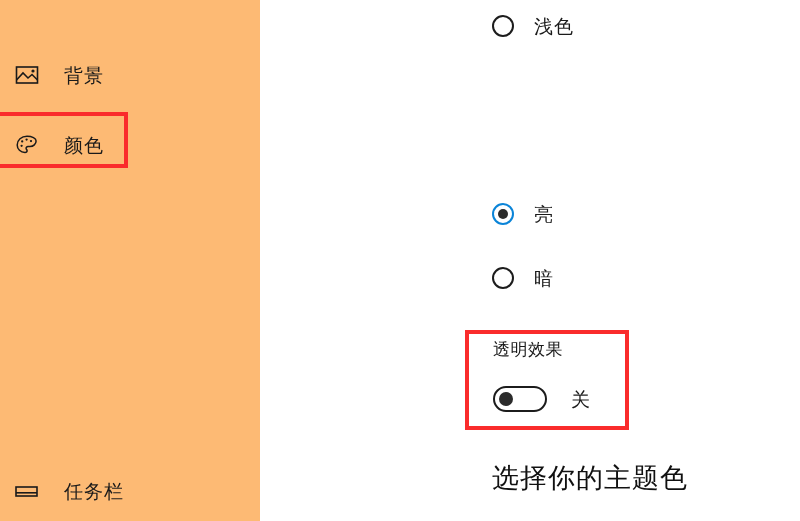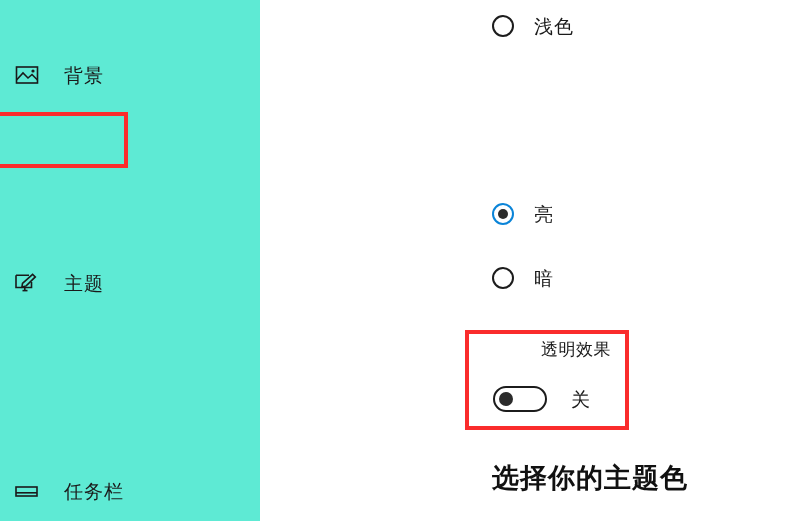--- a/index.html
+++ b/index.html
@@ -15,21 +15,21 @@
     position: relative;
   }
 
   
   #sidebar {
     position: absolute;
     left: 0;
     top: 0;
     width: 260px;
     height: 521px;
-    background: #5eead4;
+    background: #fdba74;
   }
 
   .nav-item {
     position: absolute;
     left: 0;
     width: 260px;
     height: 70px;
     display: flex;
     align-items: center;
     box-sizing: border-box;
@@ -136,21 +136,20 @@
     font-size: 17px;
     color: #1a1a1a;
     letter-spacing: 0.5px;
     line-height: 1;
   }
 
   #transparency-label {
     top: 341px;
     left: 233px;
     font-size: 17px;
-    margin-left: 48px;
   }
 
   .toggle-row {
     position: absolute;
     left: 233px;
     top: 386px;
     display: flex;
     align-items: center;
   }
 
@@ -183,52 +182,52 @@
   }
 
   #accent-heading {
     position: absolute;
     left: 232px;
     top: 462px;
     font-size: 27px;
     color: #111111;
     letter-spacing: 1px;
     line-height: 1.2;
-    font-weight: bold;
   }
 </style>
 </head>
 <body>
 
 <div id="sidebar">
 
   <div class="nav-item" style="top:40px">
     <span class="nav-icon">
       <svg width="26" height="26" viewBox="0 0 26 26" fill="none" stroke="#1a1a1a" stroke-width="1.6">
         <rect x="2.5" y="5" width="21" height="16"></rect>
         <path d="M2.5 18 L9 11 L14 16 L18 12.5 L23.5 18"></path>
         <circle cx="19" cy="9" r="1.6" fill="#1a1a1a" stroke="none"></circle>
       </svg>
     </span>
     <span class="nav-label">背景</span>
   </div>
 
-
-
-  <div class="nav-item" style="top:248px">
+  <div class="nav-item" style="top:110px">
     <span class="nav-icon">
-      <svg width="28" height="26" viewBox="0 0 28 26" fill="none" stroke="#1a1a1a" stroke-width="1.6">
-        <path d="M3 5.2 L16 5.2 M3 5.2 L3 17.5 L18.5 17.5 L18.5 12"></path>
-        <path d="M9.5 20.6 L14.5 20.6"></path>
-        <path d="M11.8 17.5 L11.8 20.6"></path>
-        <path d="M9.5 13.3 L19.6 4.3 L22.3 6.9 L13.2 15.9 L8.9 17.1 Z"></path>
+      <svg width="26" height="26" viewBox="0 0 26 26" fill="none" stroke="#1a1a1a" stroke-width="1.5">
+        <path d="M13 4.2 C7.4 4.2 3.2 8.1 3.2 12.9 C3.2 17.2 6.6 20.5 11 20.5 C12.3 20.5 13.1 19.8 13.1 18.8 C13.1 18.3 12.9 17.9 12.6 17.6 C12.3 17.2 12.1 16.8 12.1 16.3 C12.1 15.3 12.9 14.6 13.9 14.6 L16 14.6 C19.4 14.6 22.1 12 22.1 8.9 C22.1 6.3 18.1 4.2 13 4.2 Z"></path>
+        <circle cx="8.2" cy="9.4" r="1.15" fill="#1a1a1a" stroke="none"></circle>
+        <circle cx="12.6" cy="7.6" r="1.15" fill="#1a1a1a" stroke="none"></circle>
+        <circle cx="17.0" cy="9.1" r="1.15" fill="#1a1a1a" stroke="none"></circle>
+        <circle cx="7.6" cy="13.8" r="1.15" fill="#1a1a1a" stroke="none"></circle>
       </svg>
     </span>
-    <span class="nav-label">主题</span>
-  </div>
+    <span class="nav-label">颜色</span>
+  </div>
+
+
 
 
 
   <div class="nav-item" style="top:456px">
     <span class="nav-icon">
       <svg width="28" height="26" viewBox="0 0 28 26" fill="none" stroke="#1a1a1a" stroke-width="1.6">
         <rect x="3" y="9" width="21" height="9"></rect>
         <path d="M3 14.8 L24 14.8"></path>
       </svg>
     </span>

